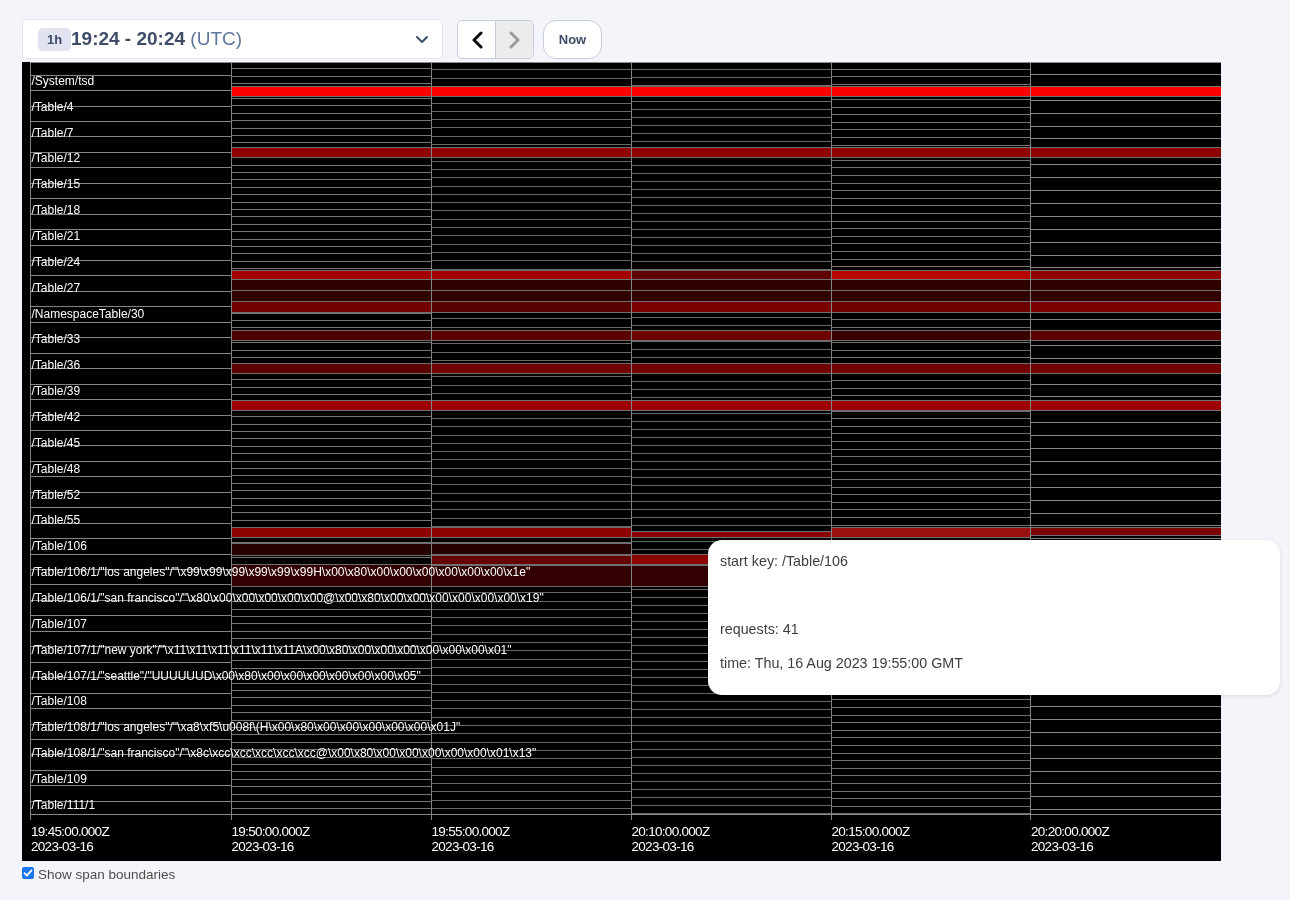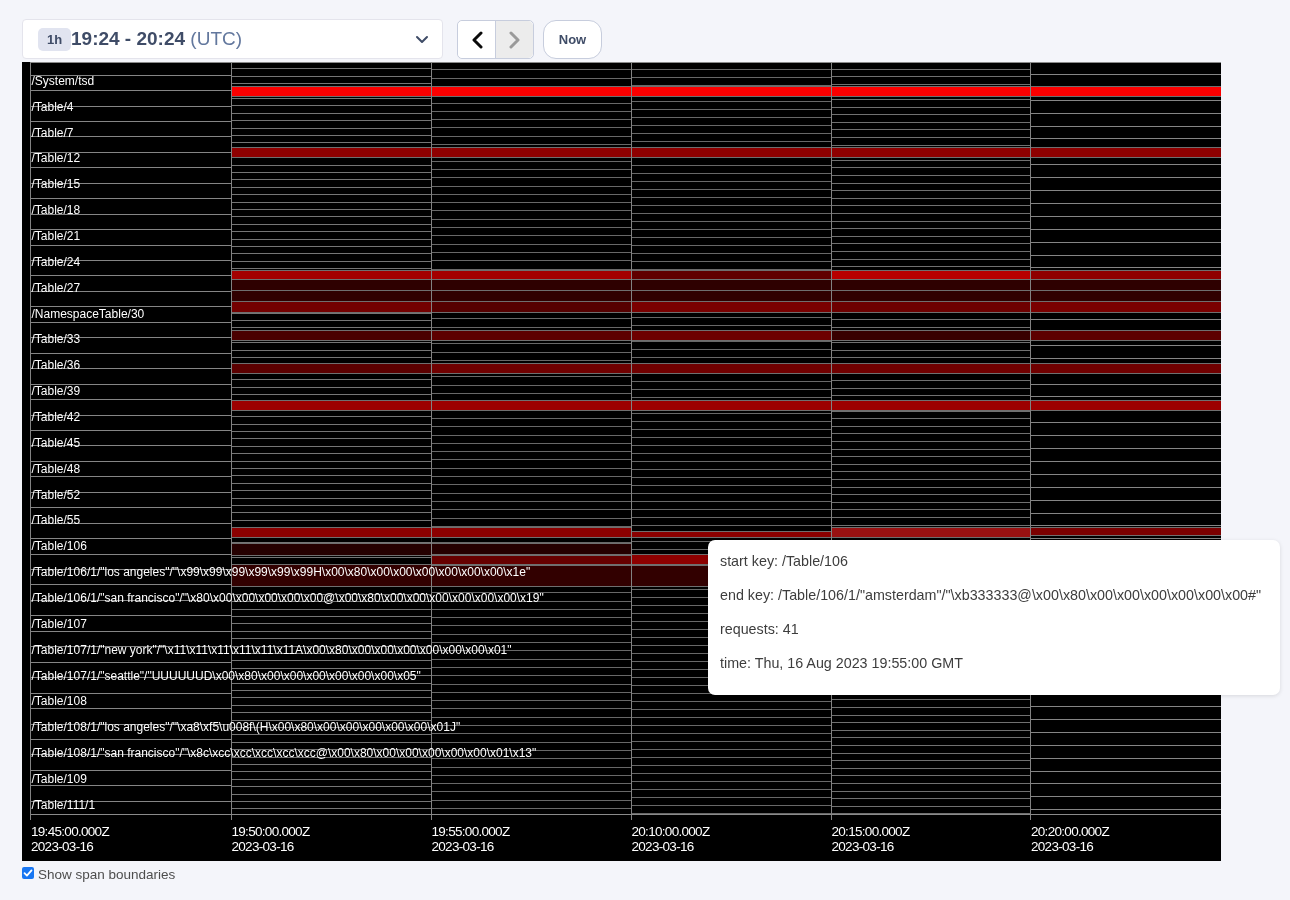--- a/index.html
+++ b/index.html
@@ -5,21 +5,21 @@
 body{width:1290px;height:900px;background:#f4f5fa;font-family:"Liberation Sans",sans-serif;position:relative;overflow:hidden}
 .timesel{position:absolute;left:22px;top:19px;width:419px;height:38px;background:#fff;border:1px solid #e4e4ec;border-radius:4px}
 .badge{position:absolute;left:15px;top:8px;width:33px;height:23px;background:#e1e4f0;border-radius:5px;color:#3f4c67;font-weight:bold;font-size:13px;text-align:center;line-height:23px}
 .range{position:absolute;left:48px;top:0;line-height:38px;font-size:19px;color:#3f4c67;font-weight:bold;white-space:pre}
 .range .utc{color:#62779d;font-weight:normal}
 .chev{position:absolute;right:13px;top:15px}
 .navgroup{position:absolute;left:457px;top:20px;width:75px;height:37px;border:1px solid #c7cddd;border-radius:5px;background:#fff;display:flex}
 .navgroup .b1{width:37px;height:37px;border-right:1px solid #c7cddd;display:flex;align-items:center;justify-content:center;background:#fff;border-radius:5px 0 0 5px}
 .navgroup .b2{width:37px;height:37px;display:flex;align-items:center;justify-content:center;background:#ececec;border-radius:0 5px 5px 0}
 .nowbtn{position:absolute;left:543px;top:20px;width:57px;height:37px;background:#fff;border:1px solid #c7cddd;border-radius:13px;color:#3f4c67;font-weight:bold;font-size:13px;text-align:center;line-height:37px}
-.tooltip{position:absolute;left:708px;top:540px;width:572px;height:155px;background:#fff;border-radius:7px;box-shadow:0 1px 4px rgba(0,0,0,.12);font-size:14.3px;color:#3d3d3d}
+.tooltip{position:absolute;left:708px;top:540px;width:572px;height:155px;background:#fff;border-radius:14px;box-shadow:0 1px 4px rgba(0,0,0,.12);font-size:14.3px;color:#3d3d3d}
 .tooltip div{position:absolute;left:12px;white-space:pre}
 .cbrow{position:absolute;left:22px;top:867px;font-size:13.5px;color:#4d4d4d;display:flex;}
 .cbx{width:12px;height:12px;background:#1876f2;border-radius:2px;margin-right:4px;display:inline-block;position:relative}
 </style></head>
 <body>
 <div class="timesel">
  <span class="badge">1h</span>
  <span class="range">19:24 - 20:24 <span class="utc">(UTC)</span></span>
  <svg class="chev" width="14" height="9" viewBox="0 0 14 9">
       <path d="M2 2l5 5 5-5" fill="none" stroke="#3f4c67" stroke-width="2" stroke-linecap="round" stroke-linejoin="round"></path>
@@ -127,21 +127,20 @@
       <text x="609.5" y="773.5">20:10:00.000Z</text>
       <text x="609.5" y="788.5">2023-03-16</text>
       <text x="809.5" y="773.5">20:15:00.000Z</text>
       <text x="809.5" y="788.5">2023-03-16</text>
       <text x="1009" y="773.5">20:20:00.000Z</text>
       <text x="1009" y="788.5">2023-03-16</text>
     </g>
 </svg>
 <div class="tooltip">
  <div style="top:13px">start key: /Table/106</div>
- <div style="top:47px">end key: /Table/106/1/"amsterdam"/"\xb333333@\x00\x80\x00\x00\x00\x00\x00\x00#"</div>
  <div style="top:81px">requests: 41</div>
  <div style="top:115px">time: Thu, 16 Aug 2023 19:55:00 GMT</div>
 </div>
 <div class="cbrow">
  <span class="cbx"><svg width="12" height="12" viewBox="0 0 12 12">
         <path d="M2.5 6.2l2.4 2.4 4.6-5.2" fill="none" stroke="#fff" stroke-width="1.8" stroke-linecap="round" stroke-linejoin="round"></path>
       </svg></span>
  <span>Show span boundaries</span>
 </div>
 </body></html>

